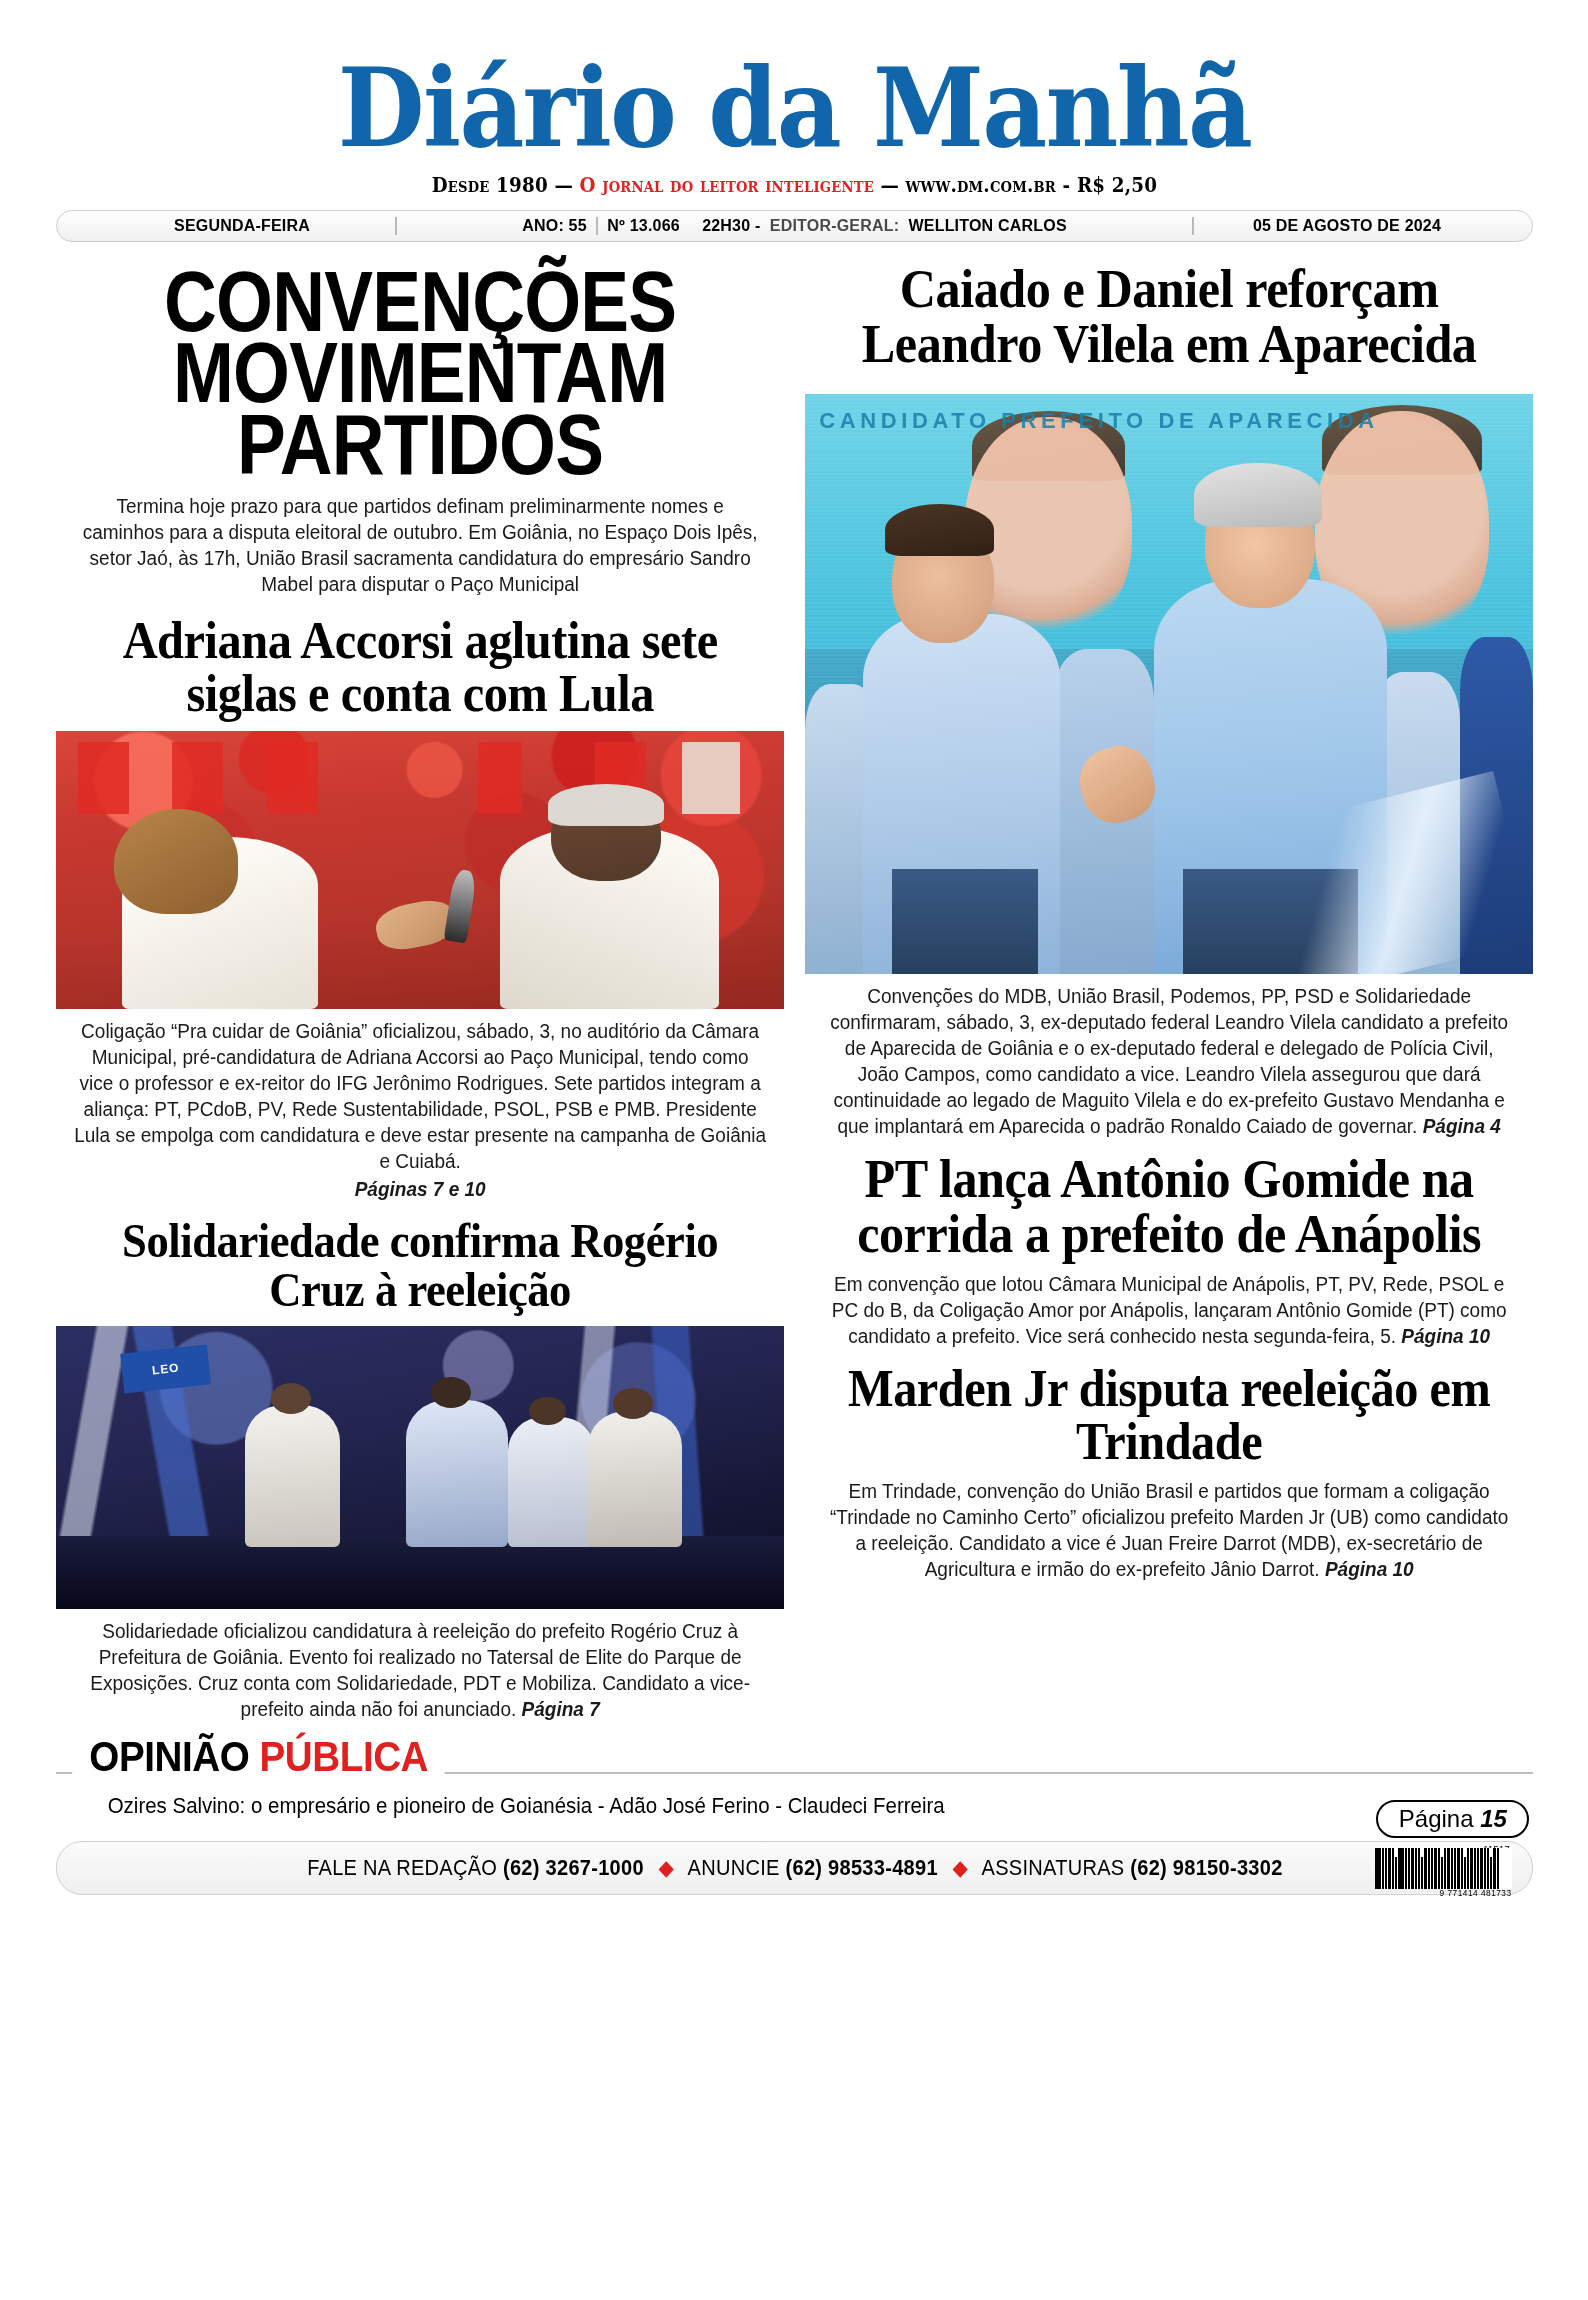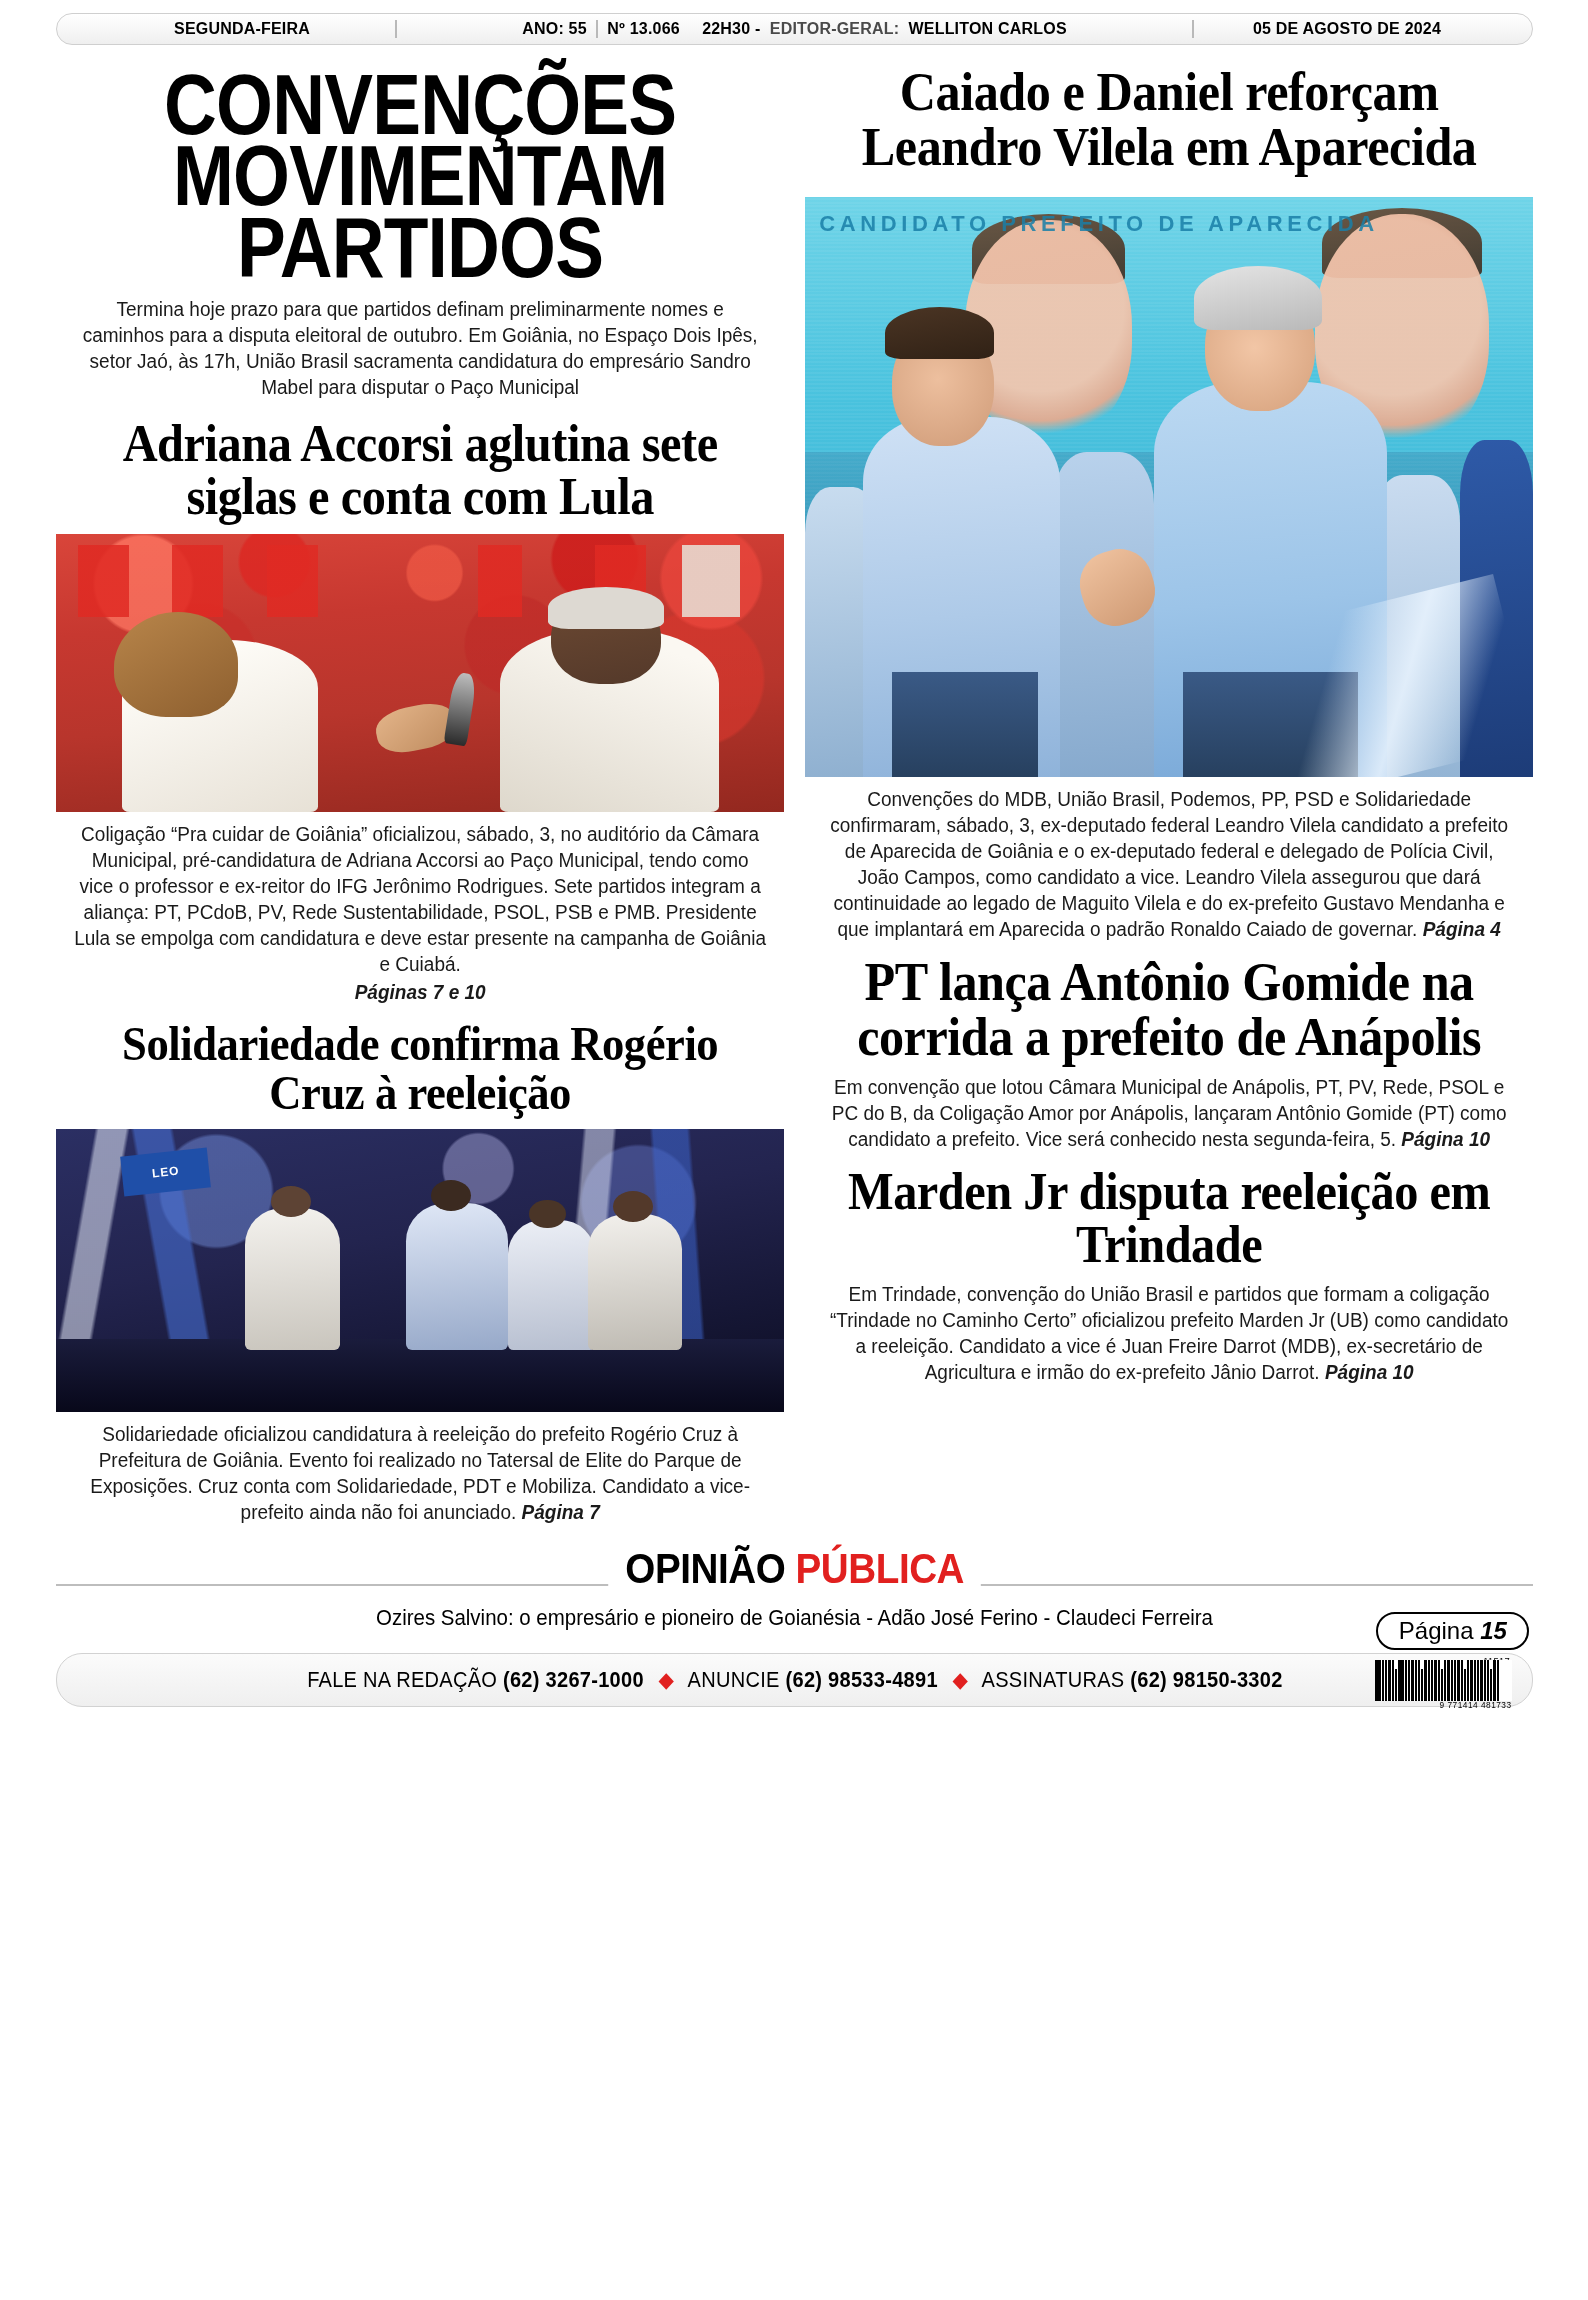--- a/index.html
+++ b/index.html
@@ -339,21 +339,21 @@
   .ce2 { left: 34%; width: 14%; height: 56%; background: linear-gradient(175deg,#b9d2ec,#86a9cd); }
   .ce3 { left: 78%; width: 12%; height: 52%; background: linear-gradient(175deg,#cadcf0,#93b4d4); }
   .ce4 { right: 0%; width: 10%; height: 58%; background: linear-gradient(175deg,#2e5aa8,#1d3c78); }
   .c-swoosh {
     position: absolute; right: 2%; bottom: 0; width: 36%; height: 30%;
     background: linear-gradient(120deg, rgba(255,255,255,0) 30%, rgba(235,245,255,.85) 55%, rgba(255,255,255,0) 80%);
     transform: rotate(-14deg);
   }
 
   
-  .opiniao-wrap { margin-top: 20px; text-align: center; position: relative; }
+  .opiniao-wrap { margin-top: 11px; position: relative; }
   .opiniao-rule {
     position: absolute; left: 0; right: 0; top: 39px; height: 1.9px; background: #bdbdbd;
   }
   .opiniao-title {
     display: inline-block;
     position: relative;
     background: #fff;
     padding: 0 18.6px;
     font-family: "Liberation Sans", sans-serif;
     font-weight: bold;
@@ -411,20 +411,26 @@
   }
   .bc-top {
     position: absolute; right: 22px; top: 1.9px; font-size: 9.3px;
   }
 </style>
 </head>
 <body>
 
 <div class="page">
 
+  <div class="masthead">
+    <h1 class="masthead-title">Diário da Manhã</h1>
+    <div class="tagline">
+      <span class="sc">Desde 1980 — </span><span class="sc red">O jornal do leitor inteligente</span><span class="sc"> — www.dm.com.br - R$ 2,50</span>
+    </div>
+  </div>
 
   <div class="infobar">
     <div class="ib-left">SEGUNDA-FEIRA</div>
     <div class="divider"></div>
     <div class="ib-mid">
       <span>ANO: 55</span>
       <span class="divider"></span>
       <span>Nº 13.066</span>
       <span style="margin-left:13px">22H30 -</span>
       <span class="thin">EDITOR-GERAL:</span>

